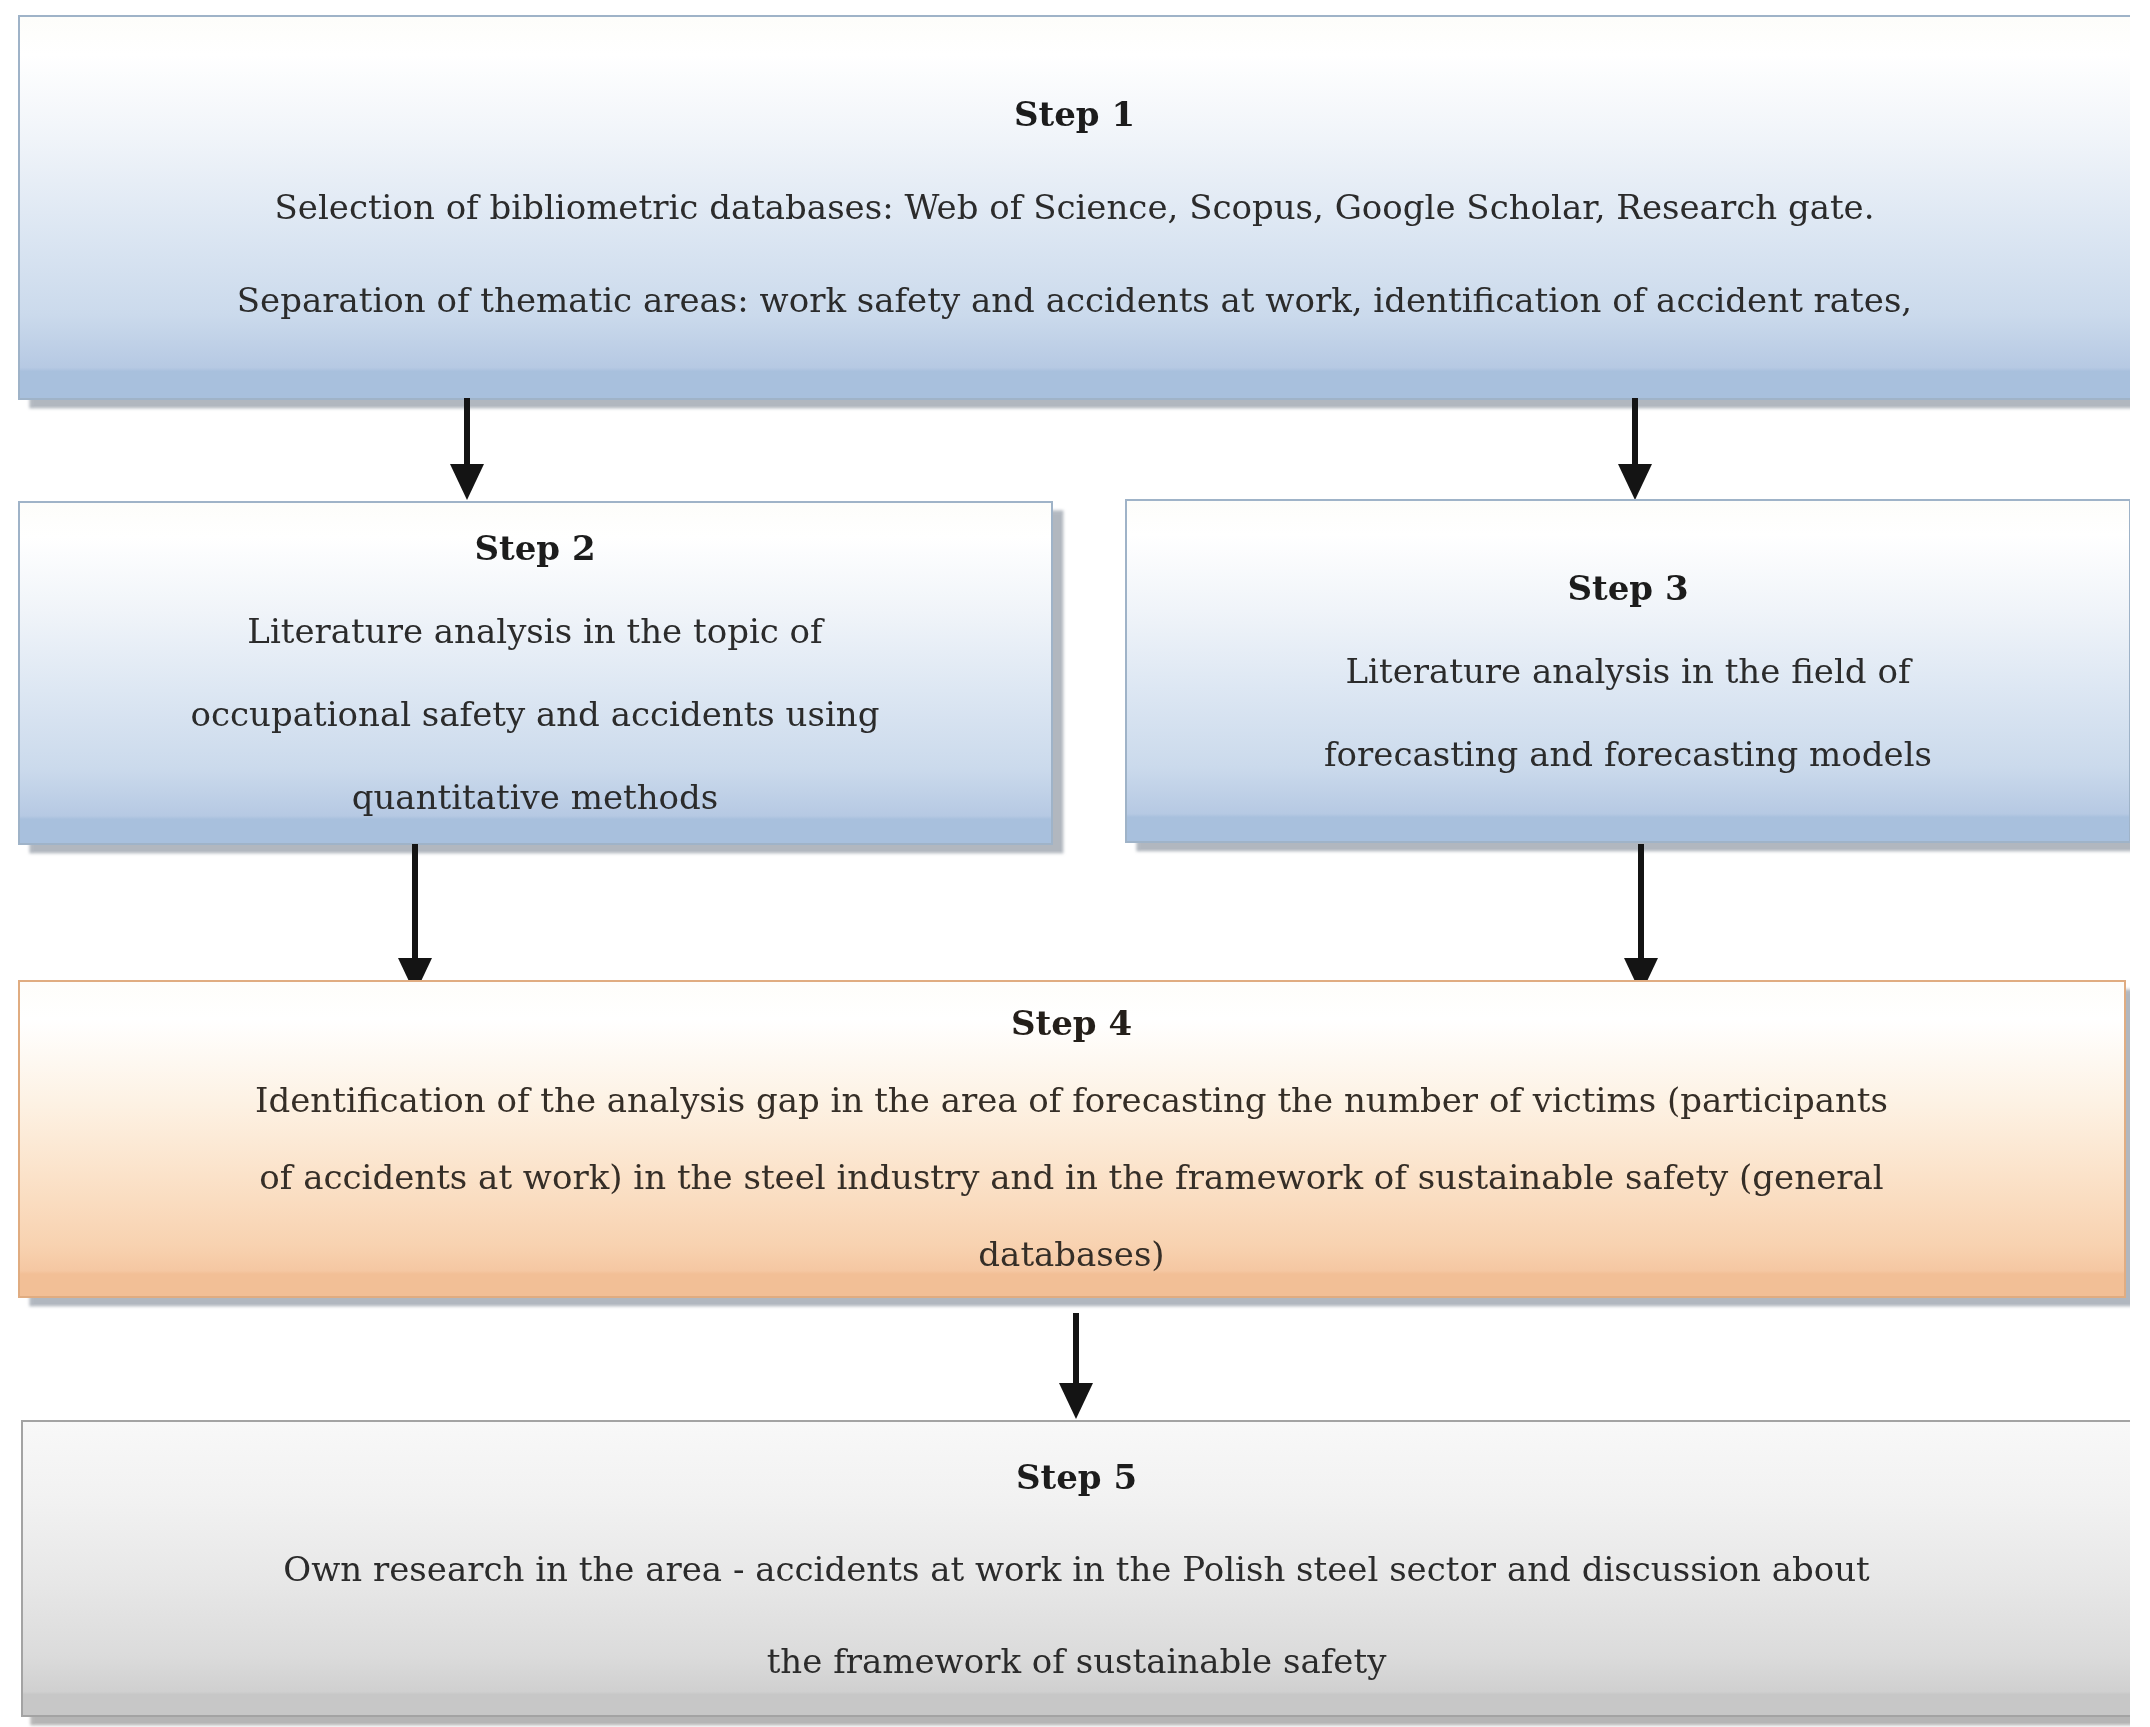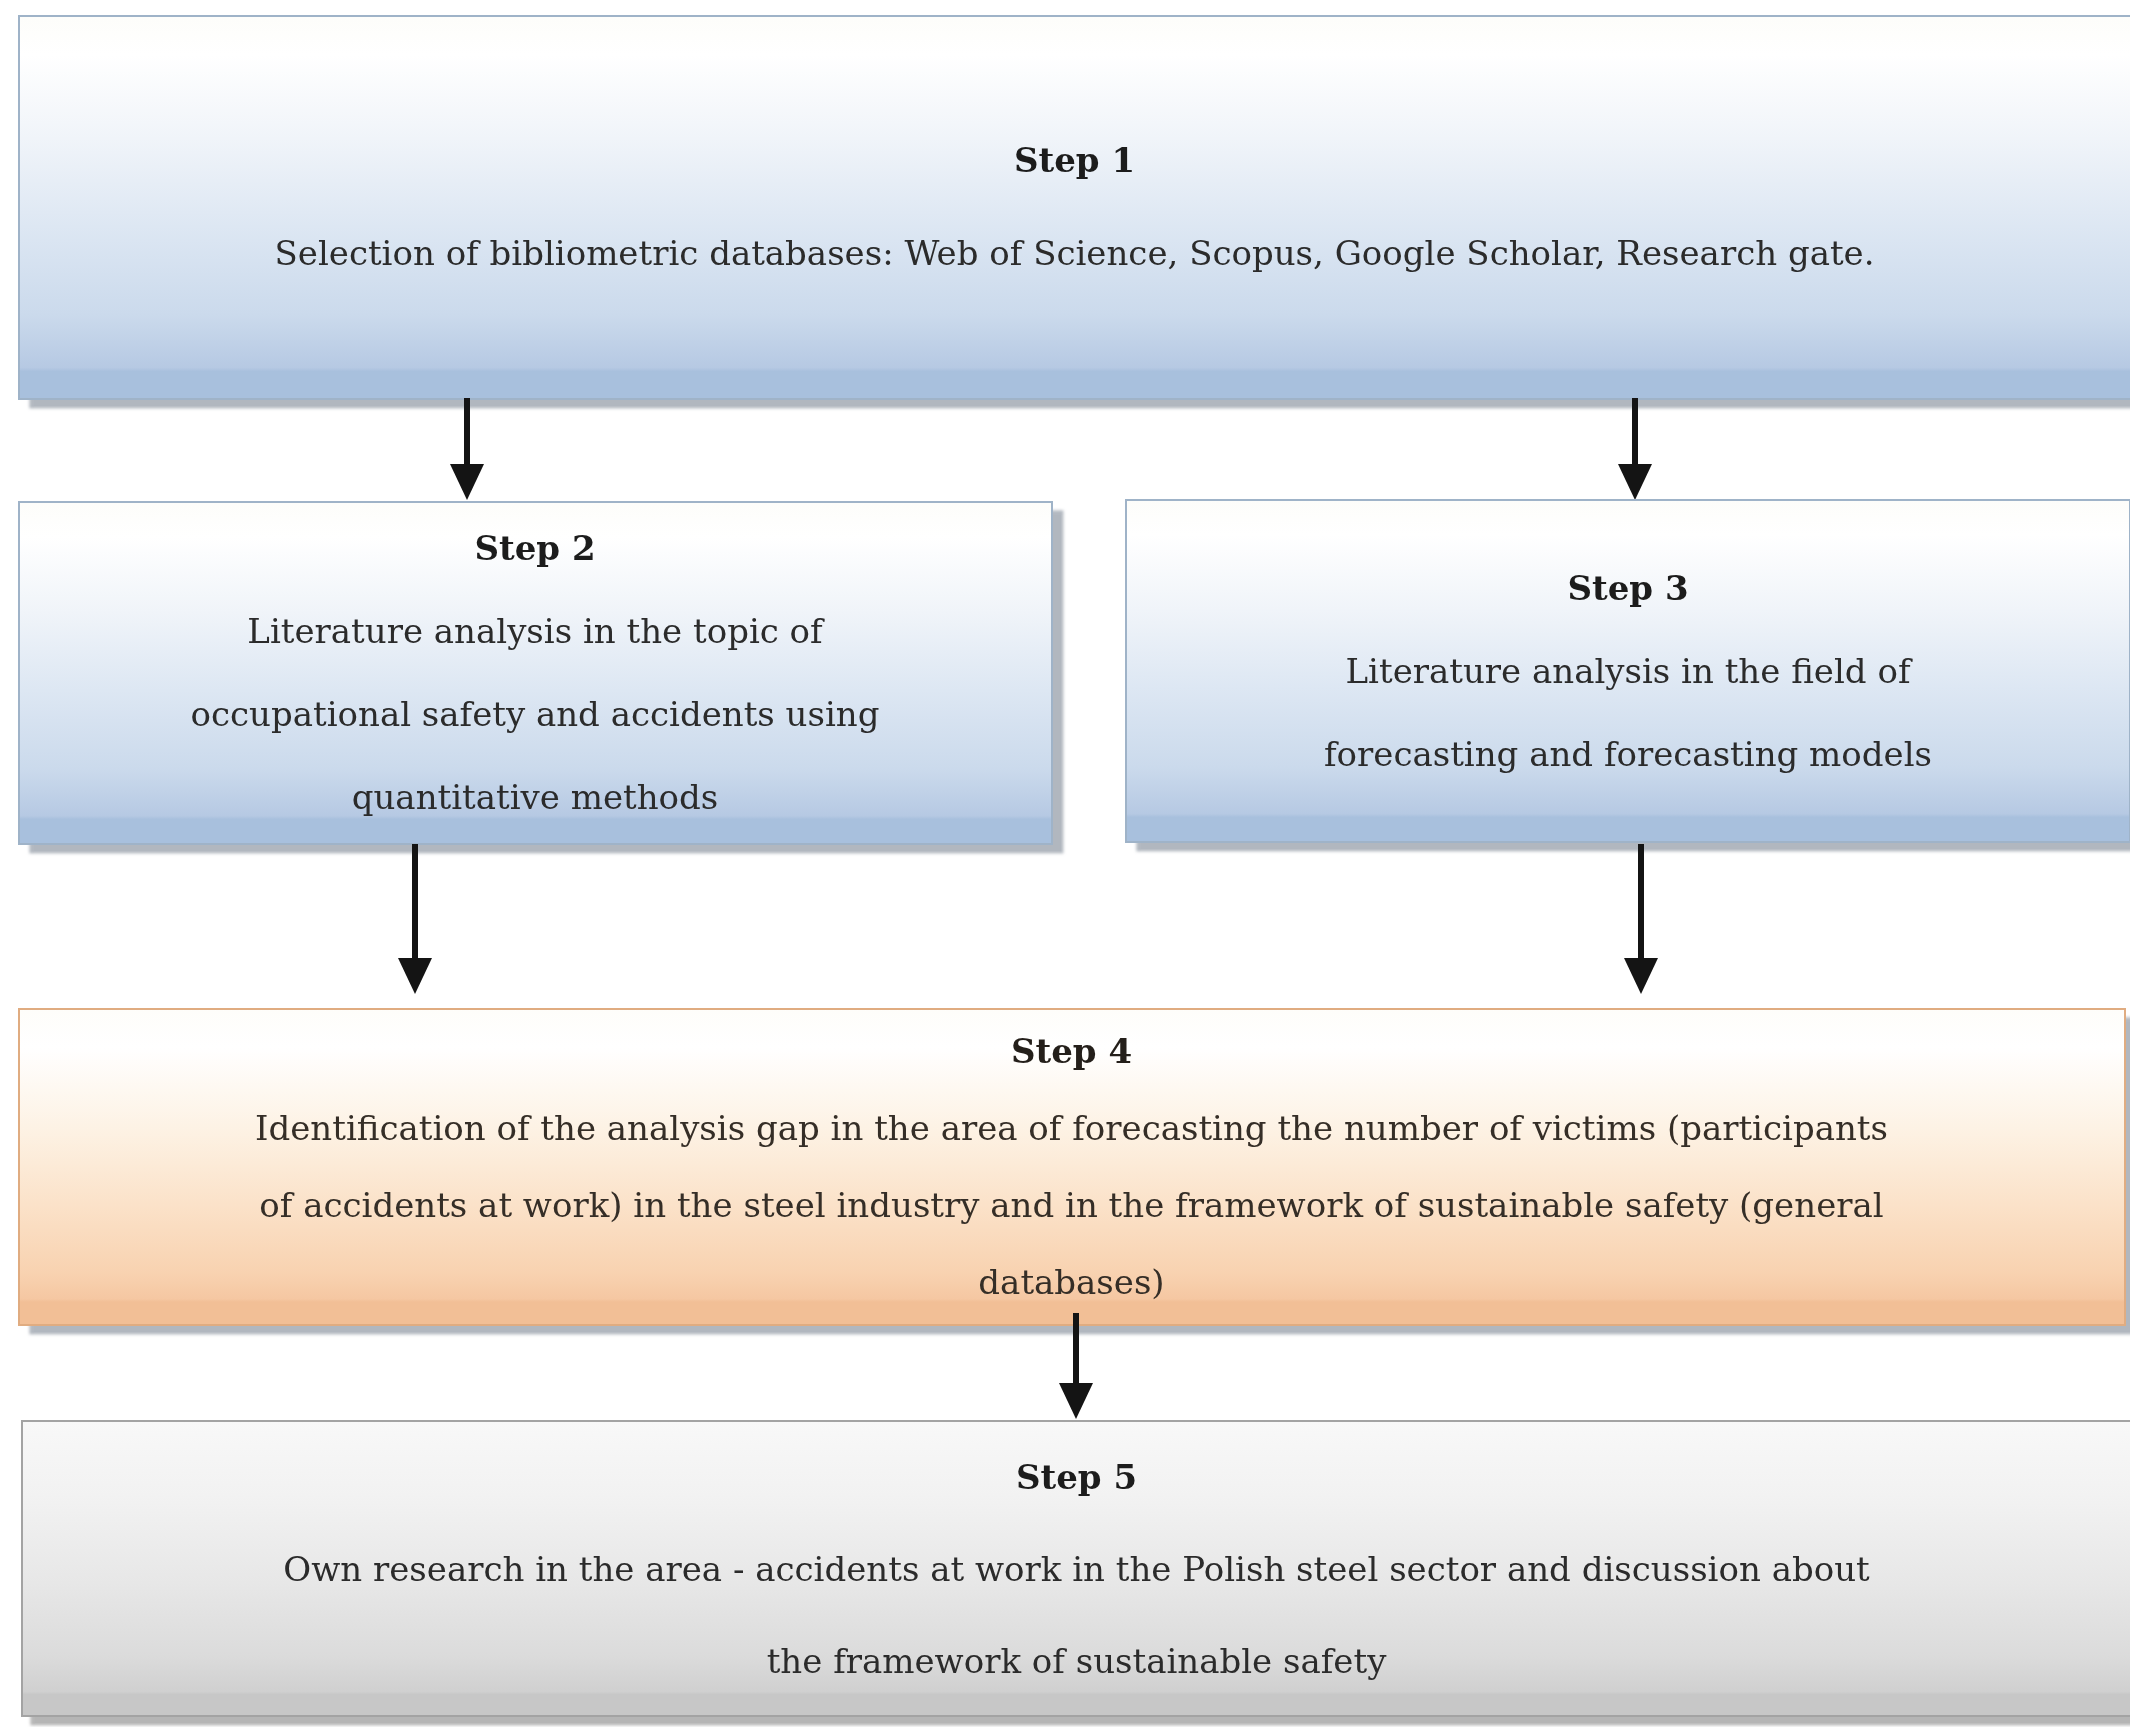--- a/index.html
+++ b/index.html
@@ -60,21 +60,21 @@
       #c7c7c7 93%, #c7c7c7 100%);
     box-shadow: 9.3px 9.3px 2.9px rgba(120, 120, 120, 0.55);
     gap: 10px;
   }
 
   #step1 { left: 17.5px;   top: 14.6px;   width: 2114px; height: 385px; }
   #step1 .line, #step1 .title { line-height: 93px; }
   #step2 { left: 17.5px;   top: 501px;  width: 1035px; height: 344px; }
   #step3 { left: 1125px; top: 499px;  width: 1006px; height: 344px; }
   #step2 .line, #step2 .title, #step3 .line, #step3 .title { line-height: 83px; }
-  #step4 { left: 17.5px;   top: 1008px; width: 2108px; height: 318px; }
+  #step4 { left: 17.5px;   top: 980px; width: 2108px; height: 318px; }
   #step4 .line, #step4 .title { line-height: 77px; color: #352e27; }
   #step4 .title { color: #241f1a; }
   #step5 { left: 21px;   top: 1420px; width: 2111px; height: 297px; }
   #step5 .line, #step5 .title { line-height: 82px; }
 
   
   .arrow {
     position: absolute;
     display: flex;
     flex-direction: column;
@@ -100,20 +100,21 @@
   #arrow-4-5 { left: 1059px; top: 1313px; width: 34px; height: 106px; }
 </style>
 </head>
 <body>
 
 <div class="canvas">
 
   <div class="box box-blue" id="step1">
     <div class="title">Step 1</div>
     <div class="line">Selection of bibliometric databases: Web of Science, Scopus, Google Scholar, Research gate.</div>
+    <div class="line">Separation of thematic areas: work safety and accidents at work, identification of accident rates,</div>
   </div>
 
   <div class="arrow" id="arrow-1-2">
     <div class="stem"></div>
     <div class="head"></div>
   </div>
 
   <div class="arrow" id="arrow-1-3">
     <div class="stem"></div>
     <div class="head"></div>

